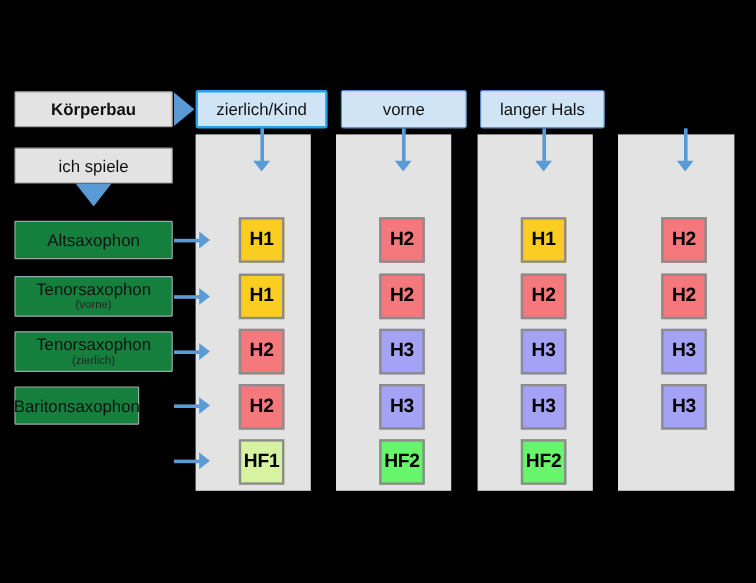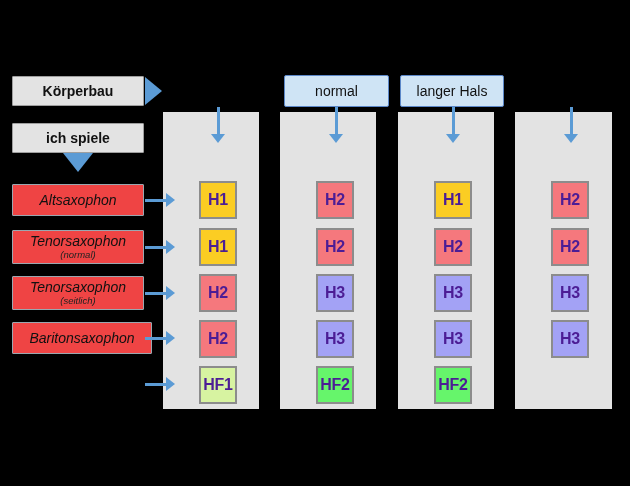--- a/index.html
+++ b/index.html
@@ -34,23 +34,22 @@
     border: 1px solid #9a9a9a;
     border-radius: 1px;
     box-shadow: 0 1px 0 rgba(0,0,0,0.35);
   }
   .lbox.gray {
     background: #e3e3e3;
     border-color: #9e9e9e;
     align-items: center;
   }
   .lbox.blue {
-    background: #ef4444;
+    background: #15803d;
     border-color: #9aa7b0;
-    font-style: italic;
   }
   .lbox .main {
     font-size: 14px;
     color: #111111;
     line-height: 1.05;
     white-space: nowrap;
   }
   .lbox.bold .main { font-weight: bold; }
   .lbox .sub {
     font-size: 9.5px;
@@ -89,21 +88,21 @@
     position: absolute;
     box-sizing: border-box;
     width: 38px;
     height: 38px;
     border: 2px solid #8c8c8c;
     display: flex;
     align-items: center;
     justify-content: center;
     font-size: 16px;
     font-weight: bold;
-    color: #4c1d95;
+    color: #000000;
     letter-spacing: -0.2px;
   }
 
   
   .arrow-line {
     position: absolute;
     background: #5b9bd5;
   }
   .tri {
     position: absolute;
@@ -133,22 +132,25 @@
 </head>
 <body>
 
 <div id="stage">
 
   <div class="panel" style="left:163px; top:112px; width:96px; height:297px;"></div>
   <div class="panel" style="left:280px; top:112px; width:96px; height:297px;"></div>
   <div class="panel" style="left:398px; top:112px; width:96px; height:297px;"></div>
   <div class="panel" style="left:515px; top:112px; width:97px; height:297px;"></div>
 
+  <div class="hbox selected" style="left:163px; top:75px; width:110px; height:32px;">
+    <span>zierlich/Kind</span>
+  </div>
   <div class="hbox" style="left:284px; top:75px; width:105px; height:32px;">
-    <span>normal</span>
+    <span>vorne</span>
   </div>
   <div class="hbox" style="left:400px; top:75px; width:104px; height:32px;align-items:center;">
     <span>langer Hals</span>
   </div>
 
   <div class="arrow-line" style="left:217px; top:107px; width:3px; height:28px;"></div>
   <div class="tri down" style="left:211px; top:134px;"></div>
 
   <div class="arrow-line" style="left:335px; top:107px; width:3px; height:28px;"></div>
   <div class="tri down" style="left:329px; top:134px;"></div>
@@ -157,46 +159,46 @@
   <div class="tri down" style="left:446px; top:134px;"></div>
 
   <div class="arrow-line" style="left:570px; top:107px; width:3px; height:28px;"></div>
   <div class="tri down" style="left:564px; top:134px;"></div>
 
   <div class="lbox gray bold" style="left:12px; top:76px; width:132px; height:30px;">
     <span class="main">Körperbau</span>
   </div>
   <div class="tri right big" style="left:145px; top:77px;"></div>
 
-  <div class="lbox gray" style="left:12px; top:123px; width:132px; height:30px;font-weight:bold;">
+  <div class="lbox gray" style="left:12px; top:123px; width:132px; height:30px;">
     <span class="main">ich spiele</span>
   </div>
   <div class="tri down big" style="left:63px; top:153px;"></div>
 
   <div class="lbox blue" style="left:12px; top:184px; width:132px; height:32px;">
     <span class="main">Altsaxophon</span>
   </div>
   <div class="arrow-line" style="left:145px; top:199px; width:22px; height:3px;"></div>
   <div class="tri right" style="left:166px; top:193px;"></div>
 
   <div class="lbox blue" style="left:12px; top:230px; width:132px; height:34px;">
     <span class="main">Tenorsaxophon</span>
-    <span class="sub">(normal)</span>
+    <span class="sub">(vorne)</span>
   </div>
   <div class="arrow-line" style="left:145px; top:246px; width:22px; height:3px;"></div>
   <div class="tri right" style="left:166px; top:240px;"></div>
 
   <div class="lbox blue" style="left:12px; top:276px; width:132px; height:34px;">
     <span class="main">Tenorsaxophon</span>
-    <span class="sub">(seitlich)</span>
+    <span class="sub">(zierlich)</span>
   </div>
   <div class="arrow-line" style="left:145px; top:292px; width:22px; height:3px;"></div>
   <div class="tri right" style="left:166px; top:286px;"></div>
 
-  <div class="lbox blue" style="left:12px; top:322px; width:140px; height:32px;">
+  <div class="lbox blue" style="left:12px; top:322px; width:104px; height:32px;">
     <span class="main">Baritonsaxophon</span>
   </div>
   <div class="arrow-line" style="left:145px; top:337px; width:22px; height:3px;"></div>
   <div class="tri right" style="left:166px; top:331px;"></div>
 
   <div class="arrow-line" style="left:145px; top:383px; width:22px; height:3px;"></div>
   <div class="tri right" style="left:166px; top:377px;"></div>
 
   <div class="cell" style="left: 199px; top: 181px; background: rgb(251, 205, 35); border-color: rgb(140, 140, 140);">H1</div>
   <div class="cell" style="left: 316px; top: 181px; background: rgb(245, 120, 125); border-color: rgb(140, 140, 140);">H2</div>

